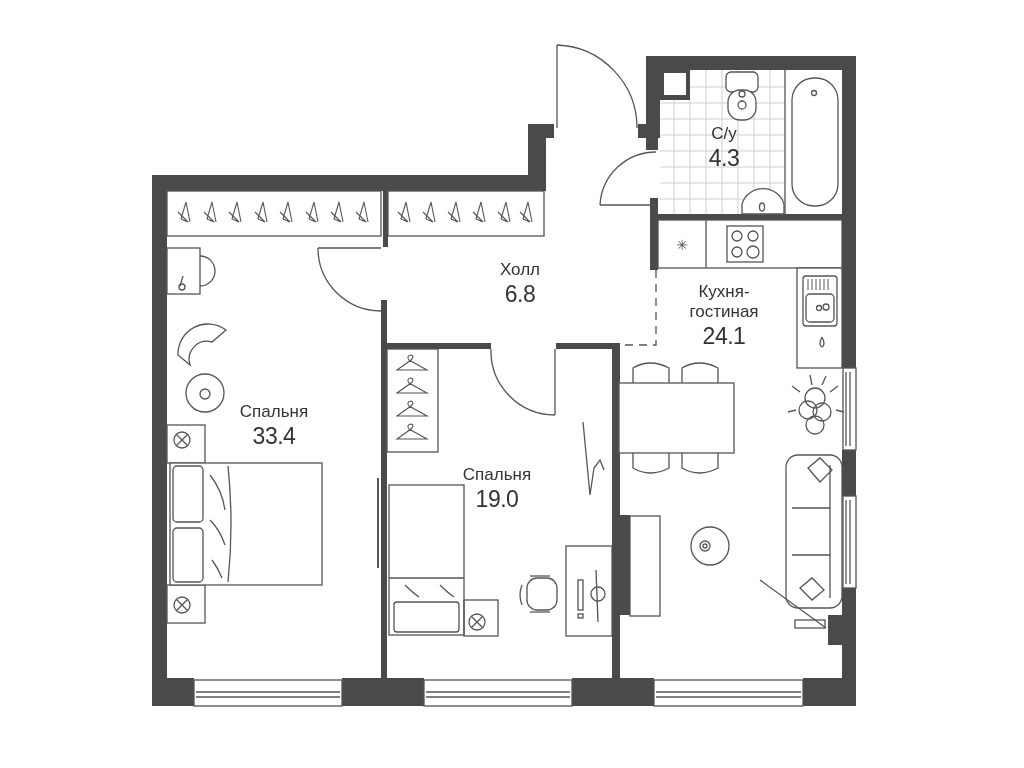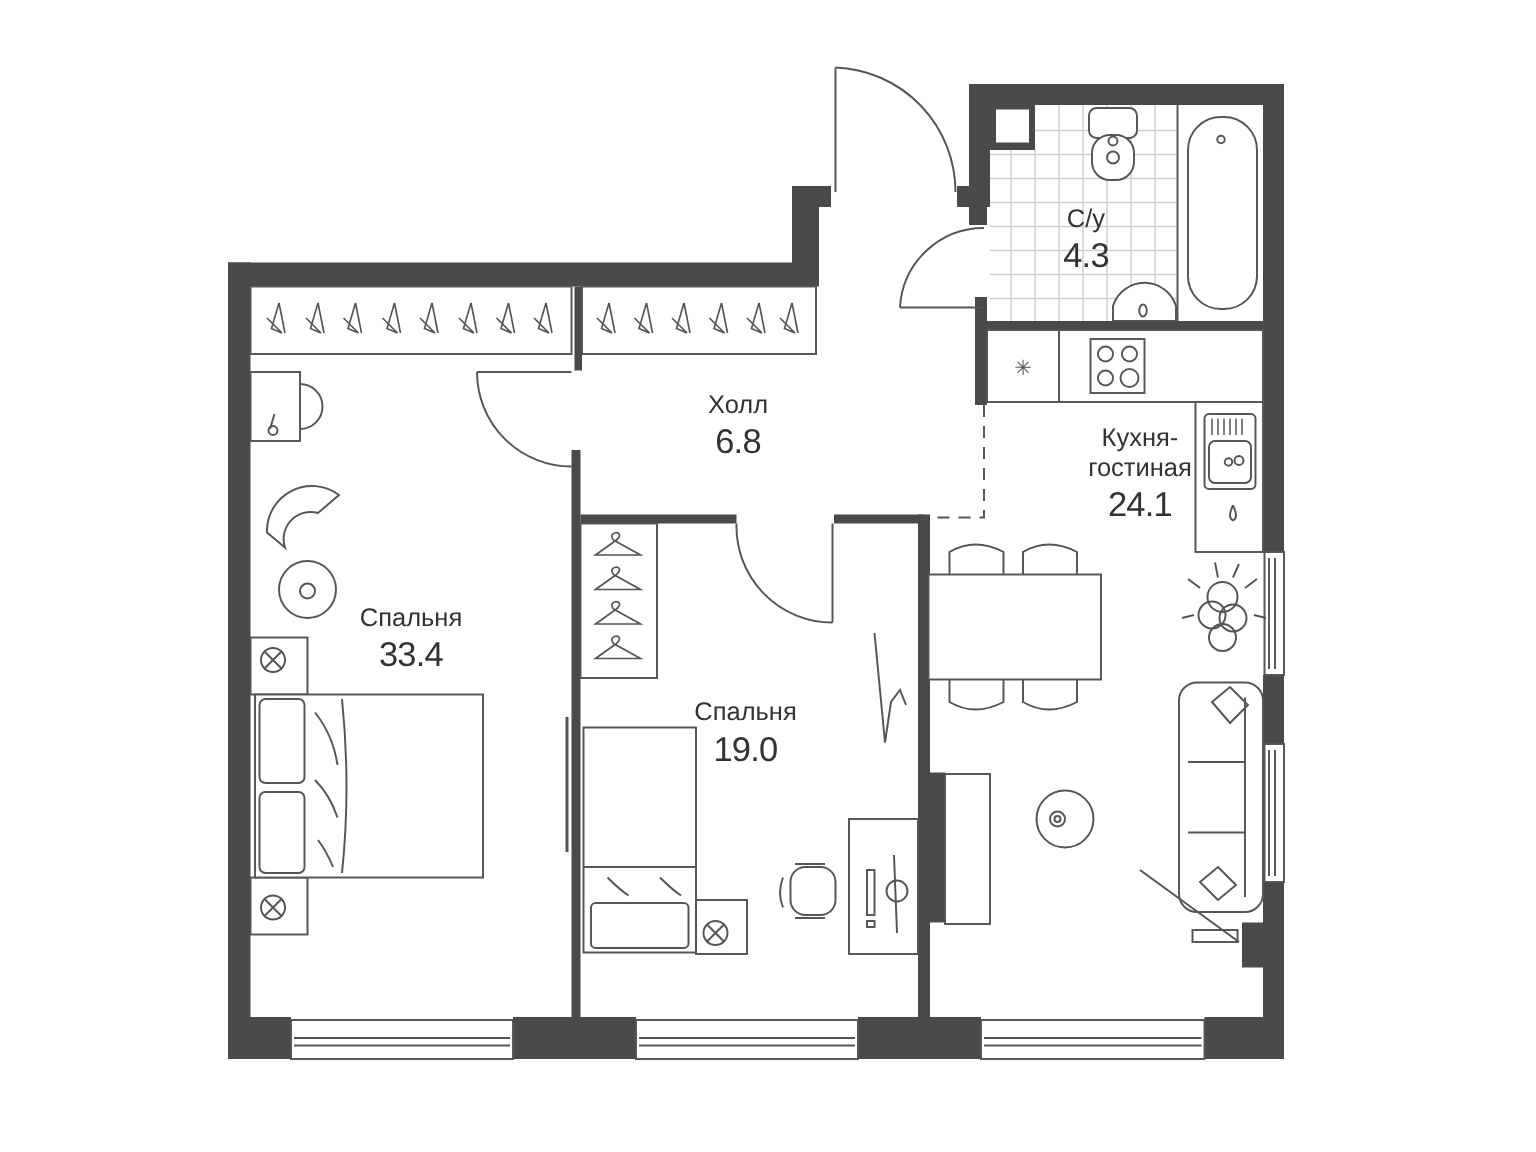--- a/index.html
+++ b/index.html
@@ -265,31 +265,31 @@
       <path d="M522 585 q-4 10 0 20"></path>
       <line x1="530" y1="576" x2="550" y2="576"></line>
       <line x1="530" y1="612" x2="550" y2="612"></line>
 
       <path d="M583 422 L590 495 L594 468 L600 460 L604 470"></path>
     </g>
 
   </g>
 </svg>
 
-<div class="label" style="left:724px; top:136px;">
+<div class="label" style="left:724px; top:124px;">
   <span class="room-name">С/у</span>
   <span class="room-area">4.3</span>
 </div>
 
-<div class="label" style="left:492px; top:260px;">
+<div class="label" style="left:520px; top:260px;">
   <span class="room-name">Холл</span>
   <span class="room-area">6.8</span>
 </div>
 
-<div class="label" style="left:724px; top:282px;margin-left:36px;">
+<div class="label" style="left:724px; top:282px;">
   <span class="room-name">Кухня-</span>
   <span class="room-name">гостиная</span>
   <span class="room-area">24.1</span>
 </div>
 
 <div class="label" style="left:274px; top:402px;">
   <span class="room-name">Спальня</span>
   <span class="room-area">33.4</span>
 </div>
 

